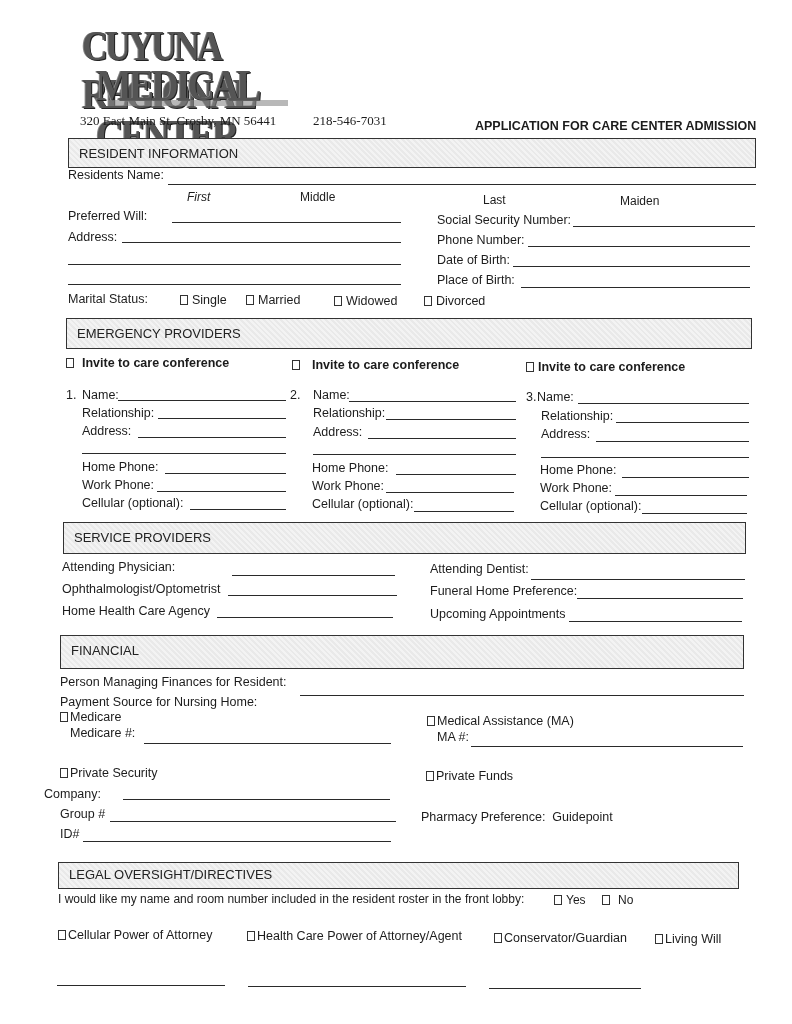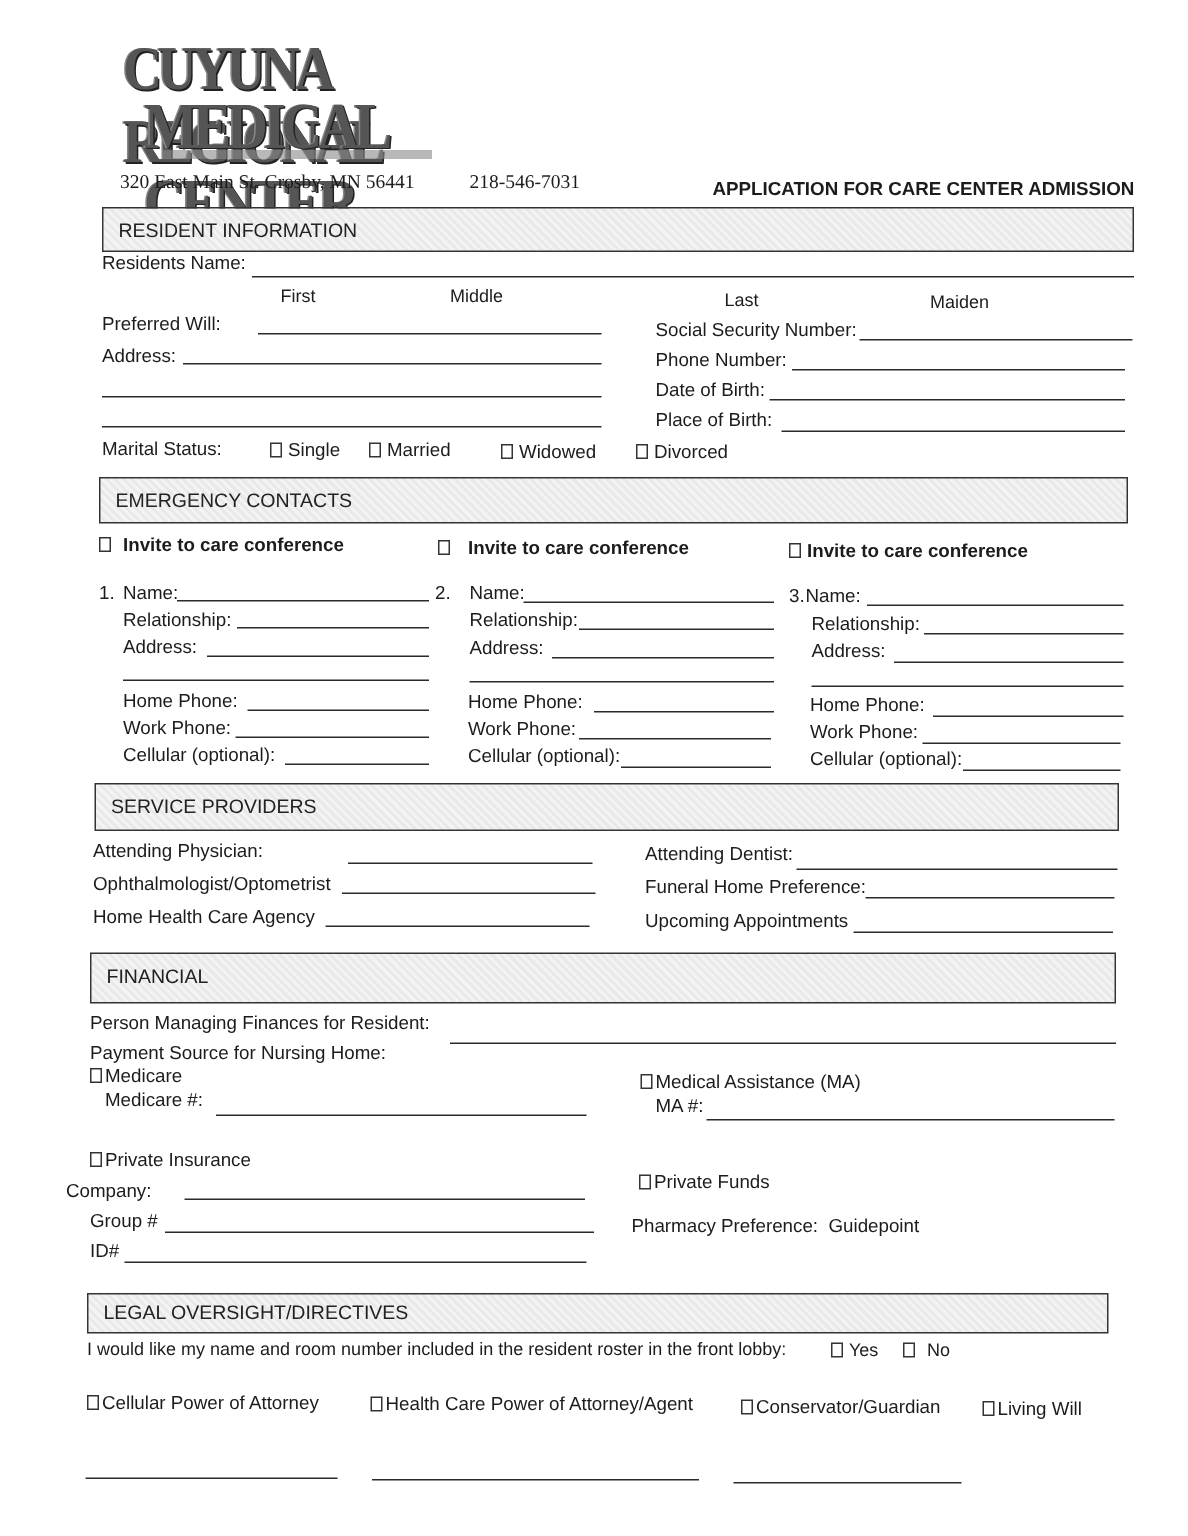--- a/index.html
+++ b/index.html
@@ -31,21 +31,21 @@
 </div>
 <div class="abs addr" style="left:80px;top:113px;">320 East Main St.  Crosby, MN  56441</div>
 <div class="abs addr" style="left:313px;top:113px;">218-546-7031</div>
 <div class="abs bold" style="left:475px;top:119px;font-size:12.5px;">APPLICATION FOR CARE CENTER ADMISSION</div>
 
 <div class="section-box" style="left:68px;top:138px;width:688px;">
   <span>RESIDENT INFORMATION</span>
 </div>
 <div class="abs" style="left:68px;top:168px;">Residents Name:</div>
 <div class="line" style="left:168px;top:184px;width:588px;"></div>
-<div class="abs" style="left:187px;top:190px;font-size:12px;">First</div>
+<div class="abs" style="left:187px;top:190px;font-size:12px;font-style:italic;">First</div>
 <div class="abs" style="left:300px;top:190px;font-size:12px;">Middle</div>
 <div class="abs" style="left:483px;top:193px;font-size:12px;">Last</div>
 <div class="abs" style="left:620px;top:194px;font-size:12px;">Maiden</div>
 
 <div class="abs" style="left:68px;top:209px;">Preferred Will:</div>
 <div class="line" style="left:172px;top:222px;width:229px;"></div>
 <div class="abs" style="left:68px;top:230px;">Address:</div>
 <div class="line" style="left:122px;top:242px;width:279px;"></div>
 <div class="line" style="left:68px;top:264px;width:333px;"></div>
 <div class="line" style="left:68px;top:284px;width:333px;"></div>
@@ -59,21 +59,21 @@
 <div class="abs" style="left:437px;top:273px;">Place of Birth:</div>
 <div class="line" style="left:521px;top:287px;width:229px;"></div>
 
 <div class="abs" style="left:68px;top:292px;">Marital Status:</div>
 <div class="abs" style="left:180px;top:293px;"><span class="cb"></span><span>Single</span></div>
 <div class="abs" style="left:246px;top:293px;"><span class="cb"></span><span>Married</span></div>
 <div class="abs" style="left:334px;top:294px;"><span class="cb"></span><span>Widowed</span></div>
 <div class="abs" style="left:424px;top:294px;"><span class="cb"></span><span>Divorced</span></div>
 
 <div class="section-box" style="left:66px;top:318px;width:686px;height:31px;">
-  <span>EMERGENCY CONTACTS</span>
+  <span>EMERGENCY PROVIDERS</span>
 </div>
 
 <div class="abs bold" style="left:66px;top:356px;"><span class="cb" style="margin-right:8px;"></span><span>Invite to care conference</span></div>
 <div class="abs bold" style="left:292px;top:358px;"><span class="cb" style="margin-right:12px;"></span><span>Invite to care conference</span></div>
 <div class="abs bold" style="left:526px;top:360px;"><span class="cb"></span><span>Invite to care conference</span></div>
 
 <div class="abs" style="left:66px;top:388px;">1.</div>
 <div class="abs" style="left:82px;top:388px;">Name:</div>
 <div class="line" style="left:118px;top:400px;width:168px;"></div>
 <div class="abs" style="left:82px;top:406px;">Relationship:</div>
@@ -141,22 +141,22 @@
 <div class="abs" style="left:60px;top:675px;">Person Managing Finances for Resident:</div>
 <div class="line" style="left:300px;top:695px;width:444px;"></div>
 <div class="abs" style="left:60px;top:695px;">Payment Source for Nursing Home:</div>
 <div class="abs" style="left:60px;top:710px;"><span class="cb" style="margin-right:2px;"></span><span>Medicare</span></div>
 <div class="abs" style="left:70px;top:726px;">Medicare #:</div>
 <div class="line" style="left:144px;top:743px;width:247px;"></div>
 <div class="abs" style="left:427px;top:714px;"><span class="cb" style="margin-right:2px;"></span><span>Medical Assistance (MA)</span></div>
 <div class="abs" style="left:437px;top:730px;">MA #:</div>
 <div class="line" style="left:471px;top:746px;width:272px;"></div>
 
-<div class="abs" style="left:60px;top:766px;"><span class="cb" style="margin-right:2px;"></span><span>Private Insurance</span></div>
-<div class="abs" style="left:426px;top:769px;margin-top:12px;"><span class="cb" style="margin-right:2px;"></span><span>Private Funds</span></div>
+<div class="abs" style="left:60px;top:766px;"><span class="cb" style="margin-right:2px;"></span><span>Private Security</span></div>
+<div class="abs" style="left:426px;top:769px;"><span class="cb" style="margin-right:2px;"></span><span>Private Funds</span></div>
 <div class="abs" style="left:44px;top:787px;">Company:</div>
 <div class="line" style="left:123px;top:799px;width:267px;"></div>
 <div class="abs" style="left:60px;top:807px;">Group #</div>
 <div class="line" style="left:110px;top:821px;width:286px;"></div>
 <div class="abs" style="left:60px;top:827px;">ID#</div>
 <div class="line" style="left:83px;top:841px;width:308px;"></div>
 <div class="abs" style="left:421px;top:810px;"><span>Pharmacy Preference:</span>&nbsp;&nbsp;<span>Guidepoint</span></div>
 
 <div class="section-box" style="left:58px;top:862px;width:681px;height:27px;">
   <span style="top:4px;">LEGAL OVERSIGHT/DIRECTIVES</span>

